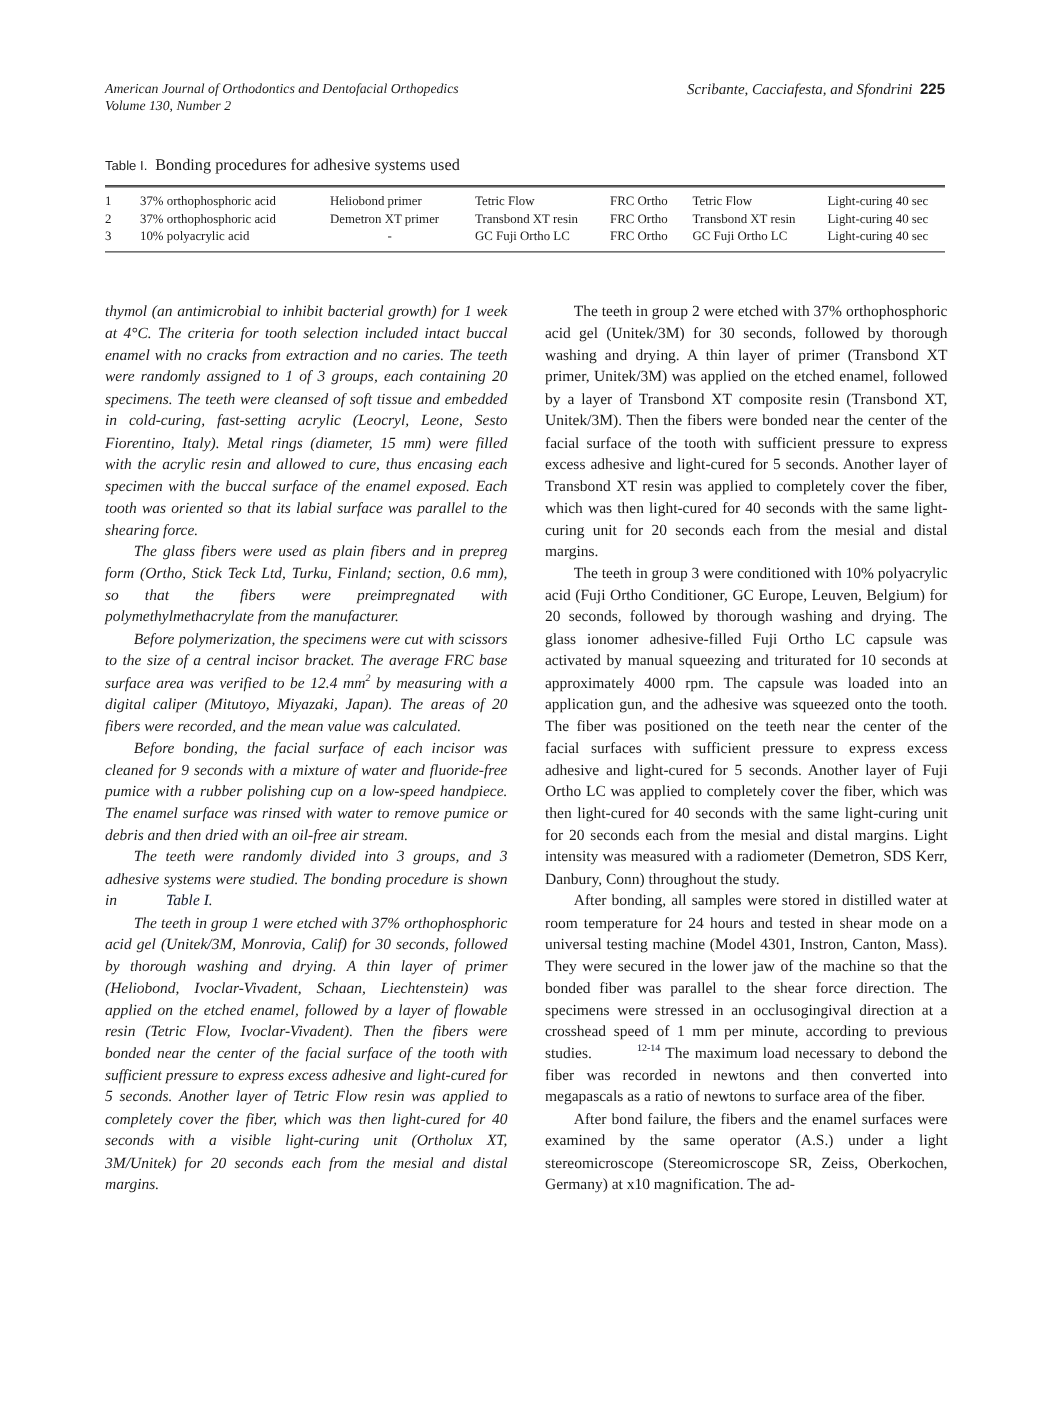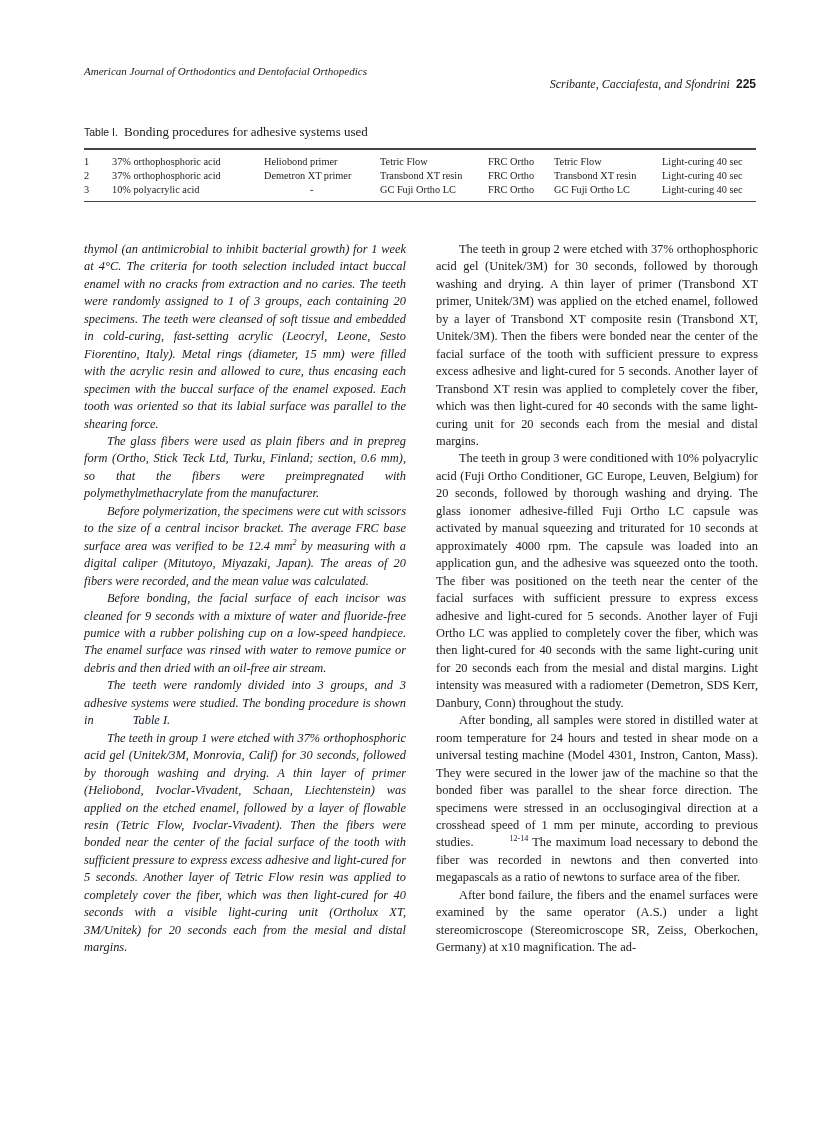--- a/index.html
+++ b/index.html
@@ -1,21 +1,21 @@
 <!DOCTYPE html>
 <html><head>
 <meta charset="utf-8">
 <style>
   html, body { margin:0; padding:0; background:#ffffff; }
   body { width:838px; height:1122px; position:relative; overflow:hidden; color:#1a1a1a; }
   .serif { font-family: "Liberation Serif", "DejaVu Serif", serif; }
 
   .running-head { position:absolute; left:84px; top:64px; width:672px; font-size:11px; line-height:14px; }
   .rh-left { position:absolute; left:0; top:0; font-style:italic; }
-  .rh-right { position:absolute; right:0; top:13px; font-style:italic; font-size:12px; }
+  .rh-right { position:absolute; right:0; top:0; font-style:italic; font-size:12px; }
   .rh-page { font-style:normal; font-weight:bold; margin-left:6px; font-family:"Liberation Sans", sans-serif; font-size:12px; }
 
   .table-block { position:absolute; left:84px; top:124px; width:672px; }
   .table-caption { font-size:13px; margin-bottom:8px; }
   .table-caption .lbl { font-family:"Liberation Sans", sans-serif; font-size:10.5px; margin-right:3px; }
   .rule-thick { border-top:1.6px solid #444; }
   .rule-thin { border-top:1px solid #444; }
   .group-hdr { font-style:italic; font-size:10.5px; padding:7px 0 7px 0; }
   table { border-collapse:collapse; width:100%; font-size:10.3px; }
   td { padding:0; line-height:14px; white-space:nowrap; vertical-align:top; }
@@ -28,20 +28,21 @@
   .col p.ind { text-indent:23px; }
   .link { color:#0f172a;margin-left:36px; }
   sup { font-size:8px; line-height:0; }
 </style>
 </head>
 <body class="serif">
 
 <div class="running-head">
   <div class="rh-left">
     <div>American Journal of Orthodontics and Dentofacial Orthopedics</div>
+    <div>Volume 130, Number 2</div>
   </div>
   <div class="rh-right">
     <span>Scribante, Cacciafesta, and Sfondrini</span><span class="rh-page">225</span>
   </div>
 </div>
 
 <div class="table-block">
   <div class="table-caption">
     <span class="lbl">Table I.</span>
     <span>Bonding procedures for adhesive systems used</span>

